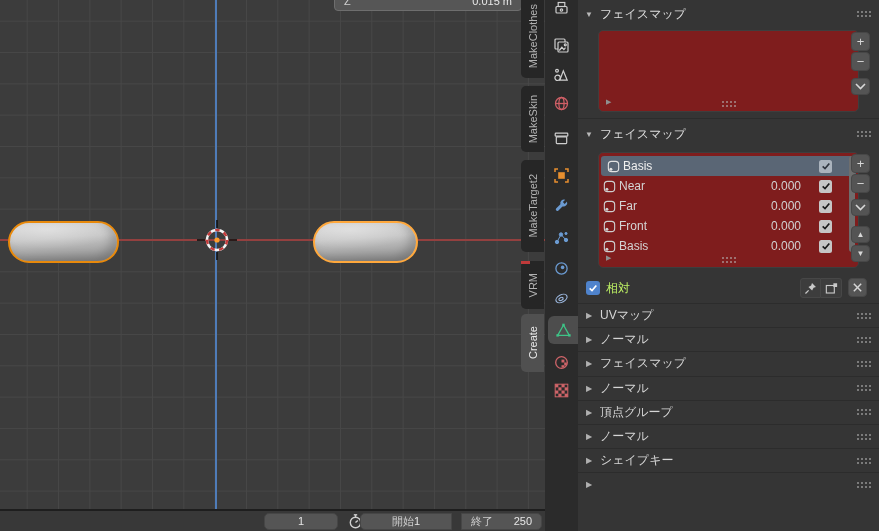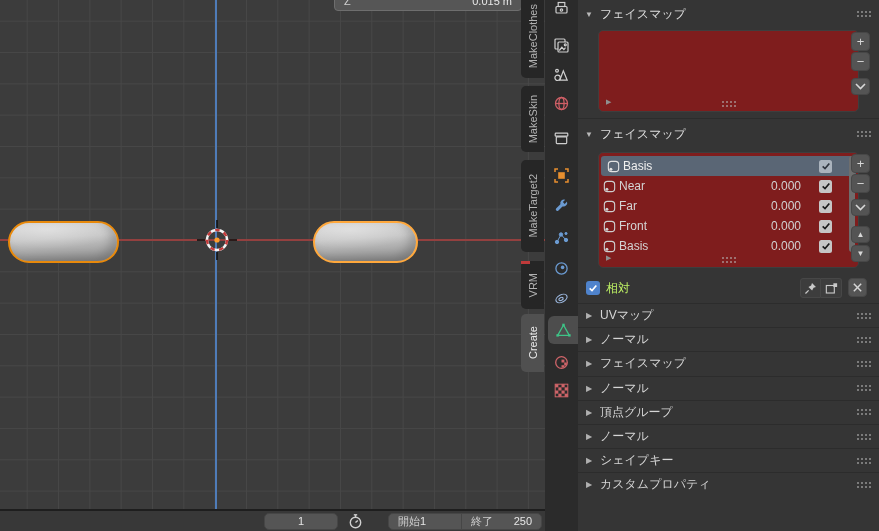--- a/index.html
+++ b/index.html
@@ -43,22 +43,22 @@
 
   
   .tl { position:absolute; left:0; top:509px; width:545px; height:22px;
         background:#383838; border-top:2px solid #1e1e1e;
         display:flex; align-items:center; }
   .tl .field { background:#555555; border:1px solid #464646; height:17px;
                color:#e6e6e6; font-size:11px; display:flex; align-items:center; }
   .tl .frame { position:absolute; left:264px; width:74px; border-radius:5px; justify-content:center; }
   .tl .clockbtn { position:absolute; left:344px; width:22px; height:18px; background:none; border:none;
                   display:flex; align-items:center; justify-content:center; }
-  .tl .start { position:absolute; left:388px; width:92px; border-radius:5px 0 0 5px;
-               justify-content:flex-start; padding:0 9px; }
+  .tl .start { position:absolute; left:360px; width:92px; border-radius:5px 0 0 5px;
+               justify-content:center; padding:0 9px; }
   .tl .end   { position:absolute; left:461px; width:81px; border-radius:0 5px 5px 0;
                justify-content:space-between; padding:0 9px; }
   .tl .flab { color:#cfcfcf; }
 
   
   .ptabs { position:absolute; left:545px; top:0; width:33px; height:531px; background:#2b2b2b; }
   .ptab { position:absolute; left:0; width:33px; height:28px;
           display:flex; align-items:center; justify-content:center; }
   .ptab.active { background:#4d4d4d; border-radius:6px 0 0 6px; left:3px; width:30px; }
 
@@ -488,19 +488,18 @@
         <span>ノーマル</span>
         <span class="grip"></span>
         </div>
       <div class="cpanel">
         <span class="tri">▶</span>
         <span>シェイプキー</span>
         <span class="grip"></span>
         </div>
       <div class="cpanel">
         <span class="tri">▶</span>
-        <span>カスタムプロパティ</span>
         <span class="grip"></span>
         </div>
     </div>
   </div>
 
 </div>
 
 </body></html>

